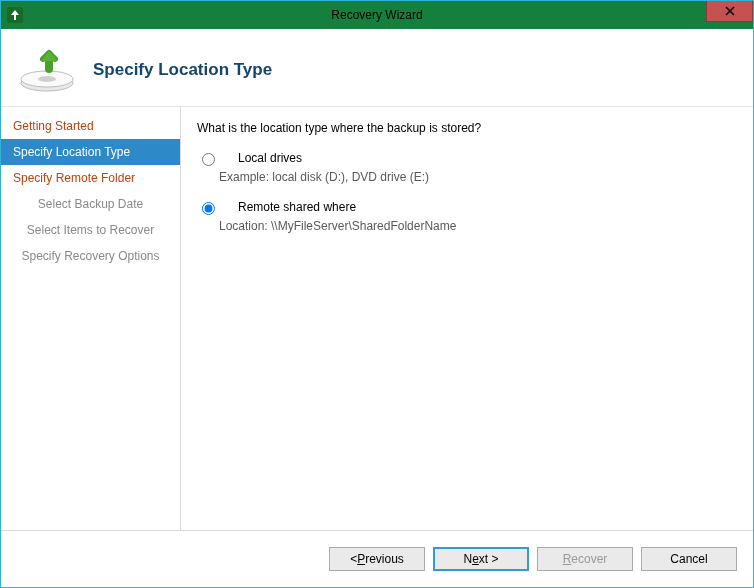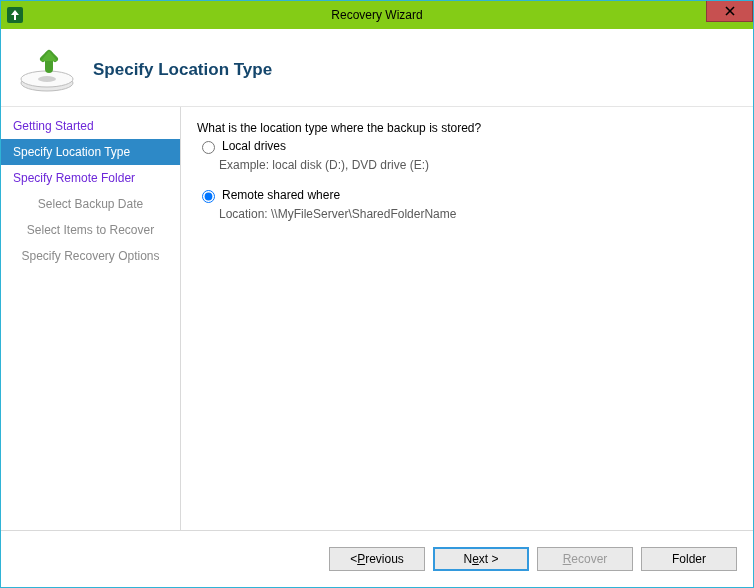--- a/index.html
+++ b/index.html
@@ -14,21 +14,21 @@
     width: 754px;
     height: 588px;
     box-sizing: border-box;
     border: 1px solid #2fb3d6;
     display: flex;
     flex-direction: column;
     background: #fff;
   }
   .titlebar {
     height: 28px;
-    background: #84cc16;
+    background: #15803d;
     display: flex;
     align-items: center;
     position: relative;
     padding-left: 6px;
   }
   .title-icon {
     width: 16px;
     height: 16px;
     display: flex;
     align-items: center;
@@ -91,44 +91,44 @@
   }
   .nav {
     width: 180px;
     border-right: 1px solid #d9d9d9;
     padding-top: 6px;
     box-sizing: border-box;
   }
   .nav-item {
     padding: 6px 12px;
     font-size: 12px;
-    color: #6d28d9;
+    color: #c2410c;
     cursor: default;
   }
   .nav-item.current {
     background: #2d89c7;
     color: #fff;
   }
   .nav-item.disabled {
     color: #8a8a8a;
     text-align: center;
   }
   .content {
     flex: 1;
     padding: 14px 16px 10px 16px;
     display: flex;
     flex-direction: column;
   }
   .question {
-    margin-bottom: 0;
+    margin-bottom: 12px;
   }
   .option {
     display: flex;
     align-items: flex-start;
-    gap: 4px;
+    gap: 20px;
     margin: 4px 0 2px 0;
   }
   .option input[type=radio] {
     margin-top: 2px;
   }
   .option-label { }
   .example {
     margin: 2px 0 12px 22px;
     color: #5a5a5a;
     font-size: 12px;
@@ -237,16 +237,16 @@
     <button class="btn default">
       <span>N</span>
         <span class="accel">e</span>
         <span>xt &gt;</span>
     </button>
     <button class="btn disabled">
       <span></span>
         <span class="accel">R</span>
         <span>ecover</span>
     </button>
-    <button class="btn">Folder</button>
+    <button class="btn">Cancel</button>
   </div>
 
 </div>
 
 </body></html>

